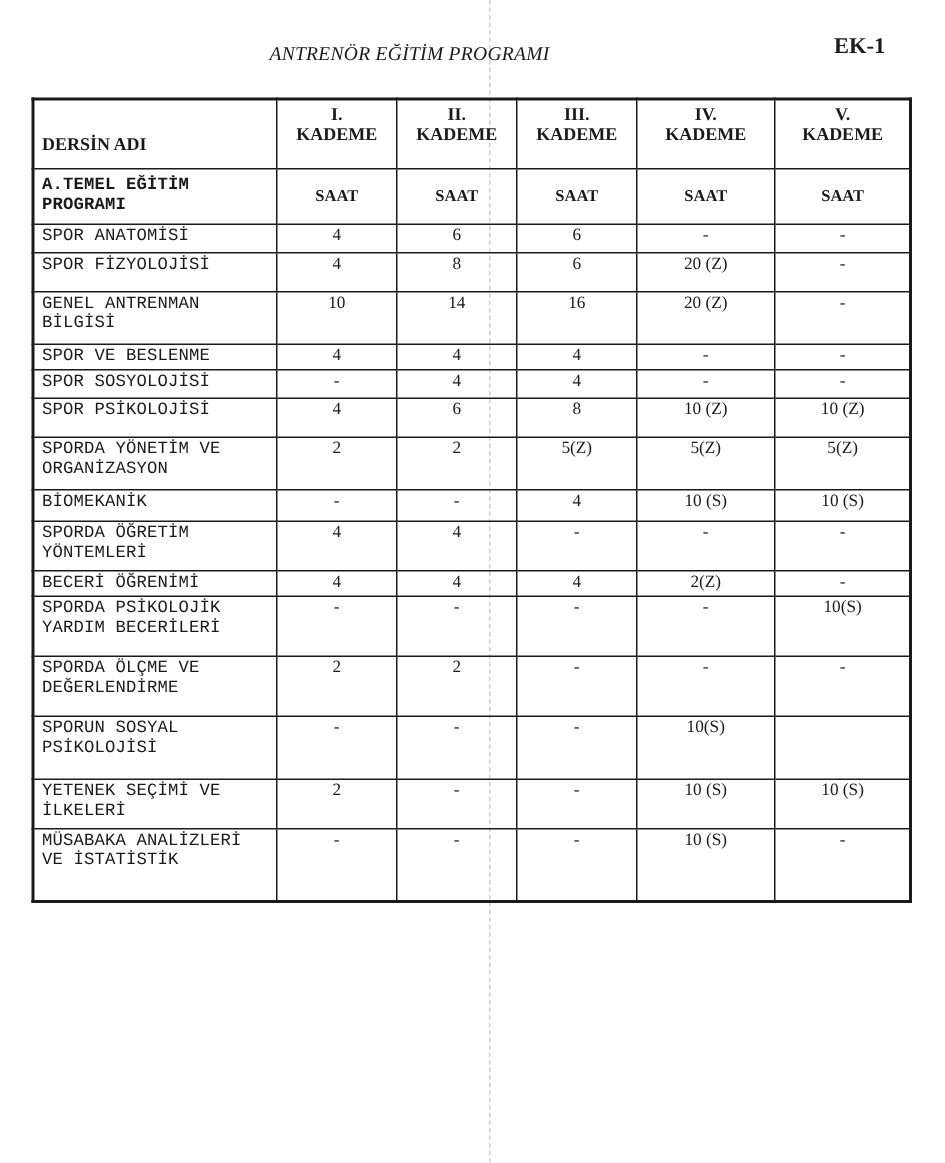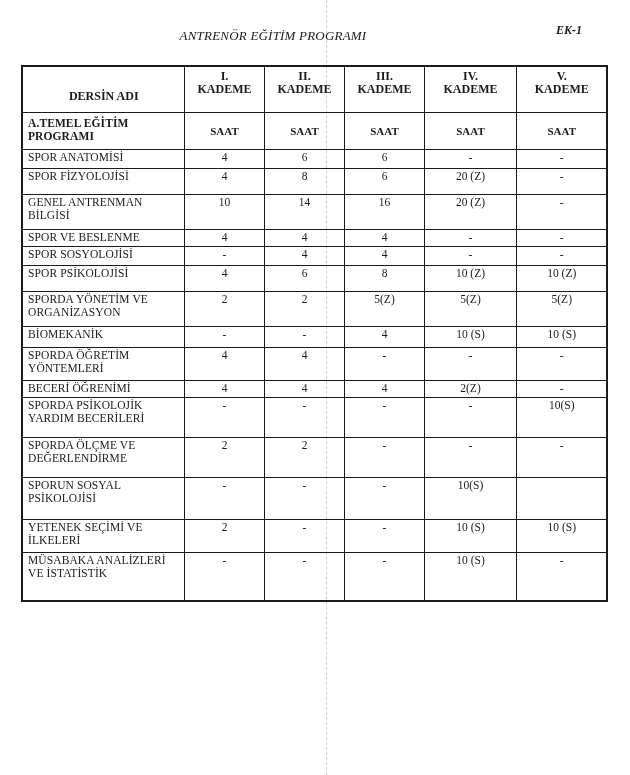--- a/index.html
+++ b/index.html
@@ -11,39 +11,39 @@
   .fold-line {
     position: absolute; left: 326px; top: 0; width: 0; height: 775px;
     border-left: 1px dashed #cfcfcf;
   }
   .title {
     position: absolute; top: 28px; left: 0; width: 546px; text-align: center;
     font-size: 13px; letter-spacing: 0.2px; font-style: italic;
   }
   .ek {
     position: absolute; top: 23px; left: 556px;
-    font-size: 12px; font-weight: bold; font-style: italic;
+    font-size: 15px; font-weight: bold;
   }
   table.prog {
     position: absolute; left: 21px; top: 65px;
     border-collapse: collapse; table-layout: fixed;
     width: 585px;
     border: 2px solid #1a1a1a;
   }
   table.prog td, table.prog th {
     border: 1px solid #1a1a1a;
     font-size: 11.5px; line-height: 13px;
     padding: 1px 4px 0 5px;
     vertical-align: top;
     font-weight: normal;
     overflow: hidden;
   }
   table.prog th { font-weight: bold; vertical-align: middle; text-align: center; font-size: 12px; }
-  table.prog th.name-h { text-align: center; padding-top: 14px; margin-top: 40px; }
-  table.prog td.name { text-align: left; letter-spacing: 0.1px; }
+  table.prog th.name-h { text-align: left; padding-top: 14px; margin-top: 40px; }
+  table.prog td.name { text-align: left; letter-spacing: 0.1px; font-family: Liberation Mono, monospace; }
   table.prog td.val { text-align: center; }
   table.prog tr.sub td { font-weight: bold; vertical-align: middle; }
   table.prog tr.sub td.val { font-size: 11px; }
   table.prog tr.sub td.name { vertical-align: top; padding-top: 4px; }
   col.c0 { width: 162px; }
   col.c1 { width: 80px; }
   col.c2 { width: 80px; }
   col.c3 { width: 80px; }
   col.c4 { width: 92px; }
   col.c5 { width: 91px; }

